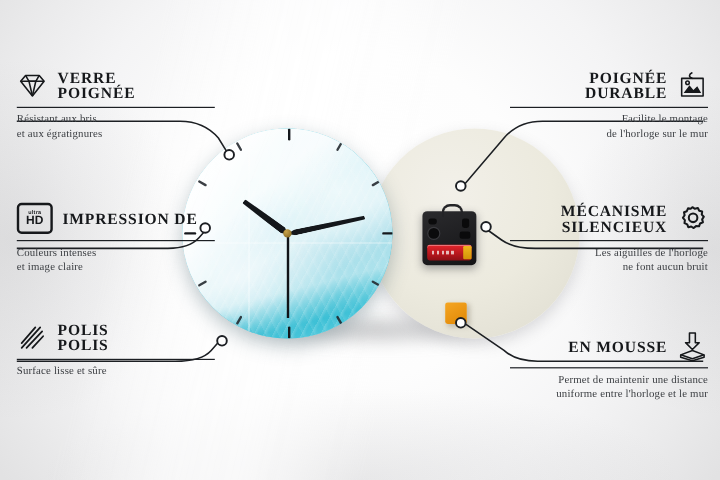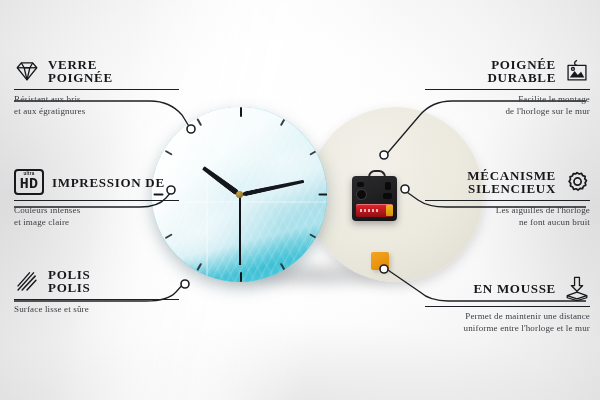--- a/index.html
+++ b/index.html
@@ -111,21 +111,21 @@
   .co-title{font-family:"Liberation Serif", serif;font-weight:700;
     font-size:13px;line-height:13px;letter-spacing:.7px;color:#16181b;}
   .co-rule{height:1px;background:#1c1f23;margin:5px 0 4px;}
   .co-sub{font-family:"Liberation Serif", serif;font-size:9px;line-height:11.5px;
     color:#3a3d41;letter-spacing:.15px;}
   .ico{width:26px;height:26px;flex:0 0 26px;display:block;}
   .hd-badge{width:26px;height:22px;flex:0 0 26px;border:2px solid #16181b;border-radius:4px;
     display:flex;flex-direction:column;align-items:center;justify-content:center;line-height:1;}
   .hd-badge .u{font-family:"Liberation Sans",sans-serif;font-size:4.5px;font-weight:700;
     letter-spacing:.2px;color:#16181b;}
-  .hd-badge .h{font-family:Liberation Mono, monospace;font-size:15px;font-weight:700;
+  .hd-badge .h{font-family:Liberation Sans, sans-serif;font-size:10px;font-weight:700;
     letter-spacing:.2px;color:#16181b;margin-top:.5px;}
 </style>
 </head>
 <body>
 
 <div id="stage">
 
   <div class="vig"></div>
   <div class="sheen"></div>
 

